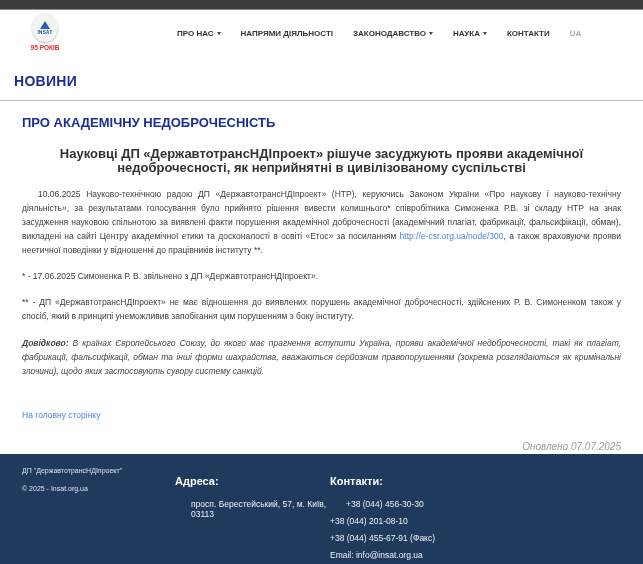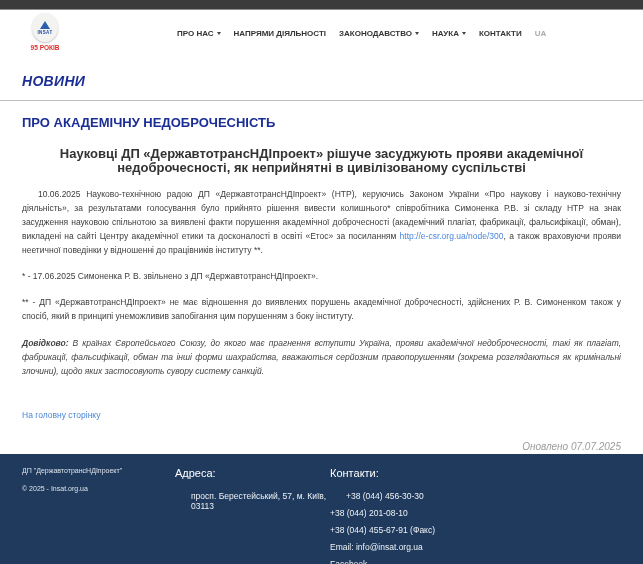--- a/index.html
+++ b/index.html
@@ -20,29 +20,29 @@
           display:flex; flex-direction:column; align-items:center; cursor:pointer; }
   .logo-oval { width:26px; height:29px; background:#f3f3f1; border-radius:50%;
                box-shadow:0 1px 2px rgba(0,0,0,.25);
                display:flex; flex-direction:column; align-items:center; justify-content:center; }
   .logo-triangle { width:0; height:0; border-left:5px solid transparent;
                    border-right:5px solid transparent; border-bottom:8px solid #2b5fad; }
   .logo-insat { font-size:4.5px; font-weight:bold; color:#1b4ba0; letter-spacing:.4px; margin-top:1px; }
   .logo-years { font-size:6.5px; font-weight:bold; color:#e02b2b; margin-top:2px; white-space:nowrap; }
 
   .nav { position:absolute; left:177px; top:0; height:100%;
-         display:flex; align-items:center; gap:13px;
+         display:flex; align-items:center; gap:20px;
          font-size:8px; font-weight:bold; color:#333; white-space:nowrap; }
   .nav-item { display:flex; align-items:center; cursor:pointer; }
   .caret { width:0; height:0; border-left:2.5px solid transparent; border-right:2.5px solid transparent;
            border-top:3px solid #444; margin-left:3px; }
   .nav-lang { color:#a9a9a9; }
 
   
-  .news-band { padding:16px 22px 0; flex:none;font-style:italic; }
+  .news-band { padding:16px 14px 0; flex:none; }
   .news-title { font-size:14px; font-weight:bold; color:#1b2e96; letter-spacing:.3px; }
   .rule { border-top:1px solid #bdbdbd; margin-top:11px; flex:none; }
 
   
   .article { padding:0 22px; font-size:8.5px; line-height:14px; flex:none; }
   .art-title { text-align:left; font-size:13px; font-weight:bold; color:#1b2e96; margin-top:15px; }
   .art-subtitle { text-align:center; font-weight:bold; font-size:13px; color:#333; margin-top:17px; }
   .p-main { margin-top:12px; text-align:justify; text-indent:16px; }
   .inline-link { color:#4a86d8; cursor:pointer; text-decoration:none; }
   .p-note { margin-top:12px; text-align:justify; }
@@ -53,21 +53,21 @@
 
   
   .footer { margin-top:auto; flex:none; background:#1f3a5c; color:#fff;
             min-height:104px; padding:13px 22px 8px; display:flex; }
   .f-col1 { width:153px; }
   .f-col2 { width:155px; }
   .f-col3 { width:155px; }
   .f-col4 { flex:1; }
   .f-small { font-size:7px; color:#dde3ec; }
   .f-small + .f-small { margin-top:11px; }
-  .f-head { font-size:11px; font-weight:normal; color:#fff; }
+  .f-head { font-size:11px; font-weight:bold; color:#fff;margin-top:8px; }
   .f-line { font-size:8.5px; color:#eef2f7; }
   .mt12 { margin-top:12px;margin-left:16px; } .mt8 { margin-top:8px; } .mt2 { margin-top:2px; } .mt7 { margin-top:7px; }
   .f-link { cursor:pointer; }
 
   .bottom-strip { height:8px; background:#b5c2cc; flex:none; }
 </style>
 </head>
 <body>
 
 <div class="topbar"></div>

